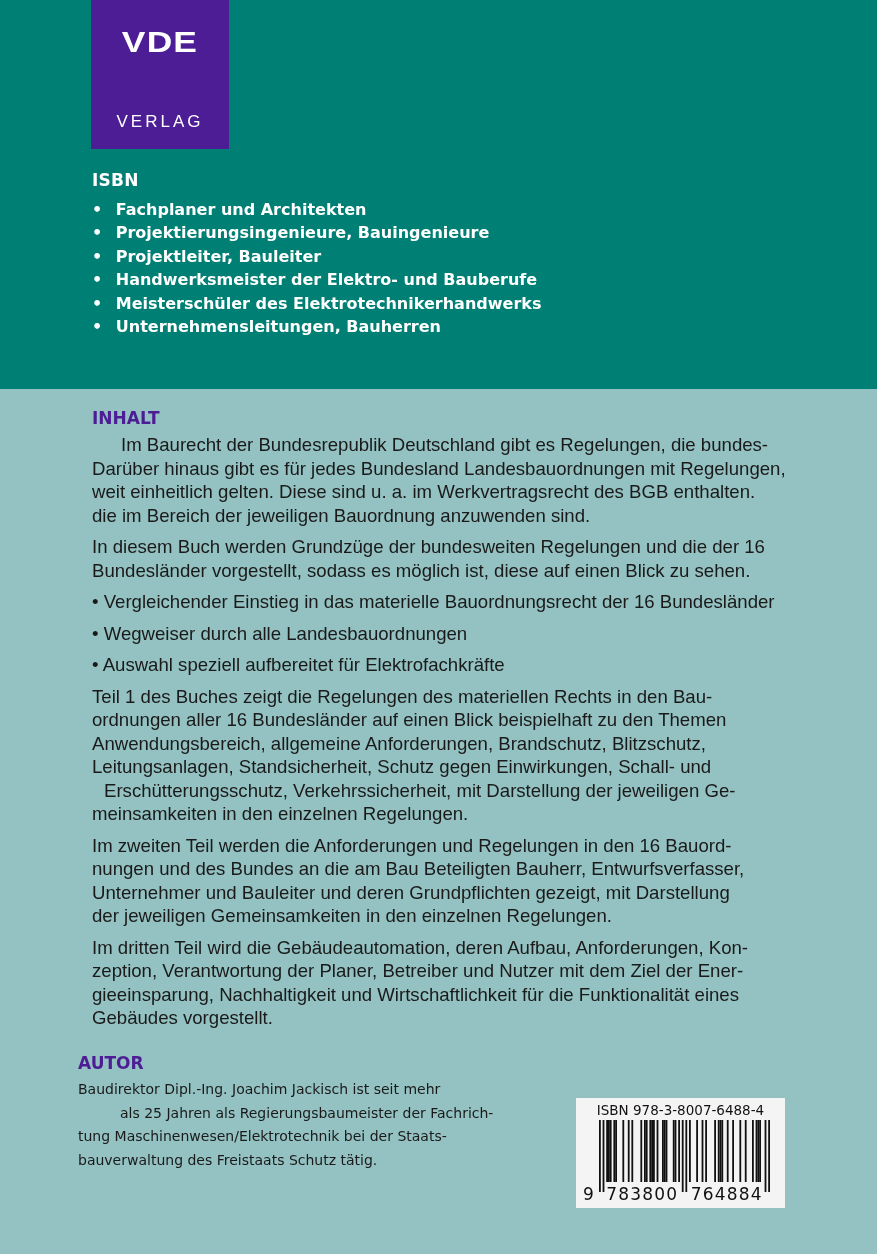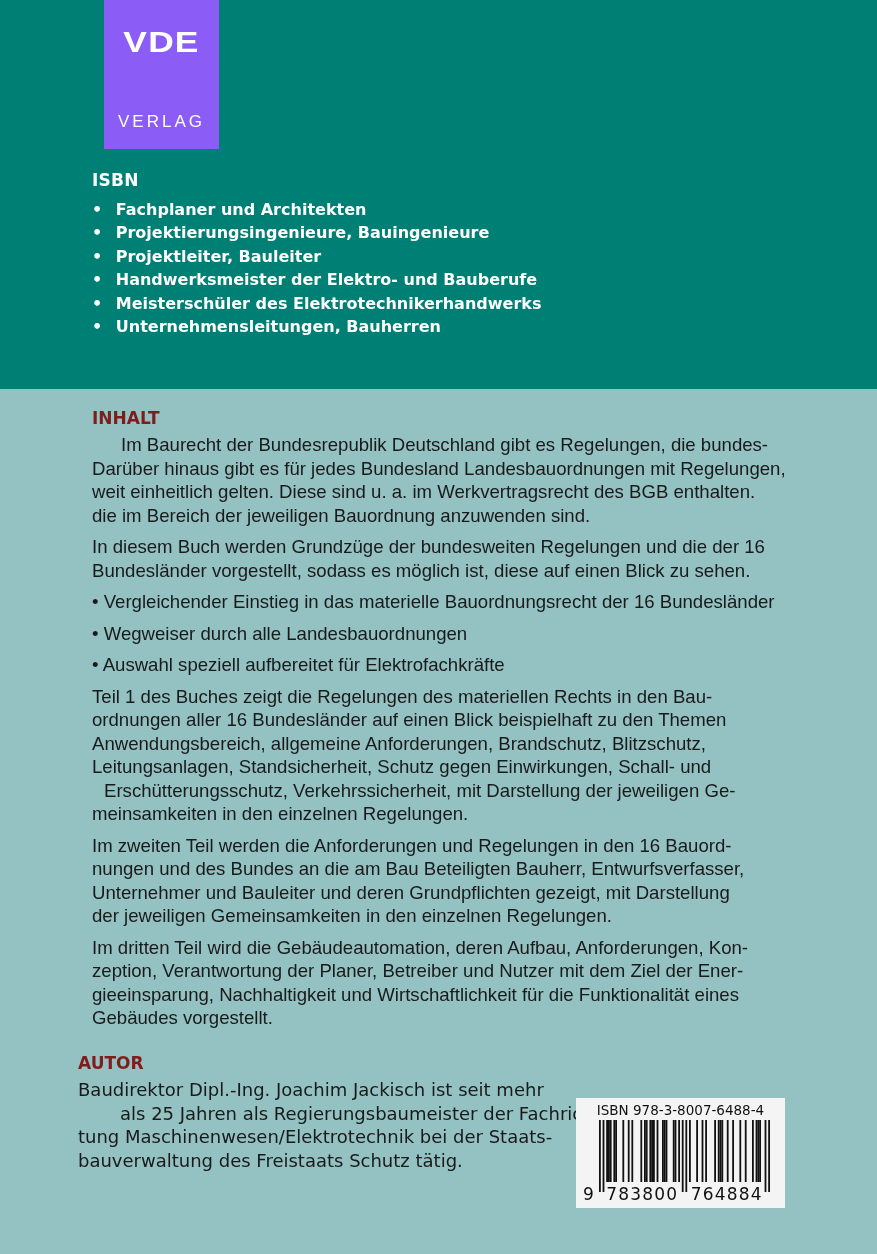--- a/index.html
+++ b/index.html
@@ -7,22 +7,22 @@
     width: 877px; height: 1254px; position: relative; overflow: hidden;
     background: #94c1c1;
     font-family: "DejaVu Sans Condensed", "DejaVu Sans", sans-serif;
     color: #111;
   }
   .top-band {
     position: absolute; left: 0; top: 0; width: 877px; height: 389px;
     background: #007f74;
   }
   .logo {
-    position: absolute; left: 104px; top: 0; width: 115px; height: 149px;
-    background: #8b5cf6;
+    position: absolute; left: 91px; top: 0; width: 138px; height: 149px;
+    background: #4c1d95;
   }
   .logo-vde {
     position: absolute; left: 0; width: 100%; top: 25px; text-align: center;
     font-family: "Liberation Sans", sans-serif; font-weight: 900;
     font-size: 30px; letter-spacing: 1px; color: #fff; transform: scaleX(1.18);
   }
   .logo-verlag {
     position: absolute; left: 0; width: 100%; top: 112px; text-align: center;
     font-family: "Liberation Sans", sans-serif; font-size: 17px;
     letter-spacing: 3px; color: #fff;
@@ -40,32 +40,32 @@
     padding-left: 24px; white-space: nowrap;
   }
   .leser li::before {
     content: "•"; position: absolute; left: 0; top: 0;
   }
   .main {
     position: absolute; left: 92px; top: 405px; width: 700px;
   }
   .section-title {
     margin: 0; font-family: "DejaVu Sans", sans-serif;
-    font-size: 17px; font-weight: bold; color: #7f1d1d; line-height: 26px;
+    font-size: 17px; font-weight: bold; color: #4c1d95; line-height: 26px;
   }
   .para {
     margin: 2px 0 8px 0; font-family: "Liberation Sans Narrow", "Liberation Sans", sans-serif;
     font-size: 18.6px; line-height: 23.5px; color: #1a1a1a;
     transform-origin: left top;
   }
   .para span.line { display: block; white-space: nowrap; }
   .author {
     position: absolute; left: 78px; top: 1050px; width: 470px;
   }
-  .author .para { font-family: "DejaVu Sans", sans-serif; font-size: 18px; line-height: 23.5px; }
+  .author .para { font-family: "DejaVu Sans", sans-serif; font-size: 14px; line-height: 23.5px; }
   .web {
     position: absolute; left: 575px; top: 1108px; width: 212px; text-align: center;
     font-family: "DejaVu Sans", sans-serif; font-weight: bold; font-size: 16px; color: #111;
   }
   .barcode-box {
     position: absolute; left: 576px; top: 1098px; width: 209px; height: 110px;
     background: #f4f4f4;
   }
   .isbn {
     position: absolute; left: 0; top: 4px; width: 100%; text-align: center;

